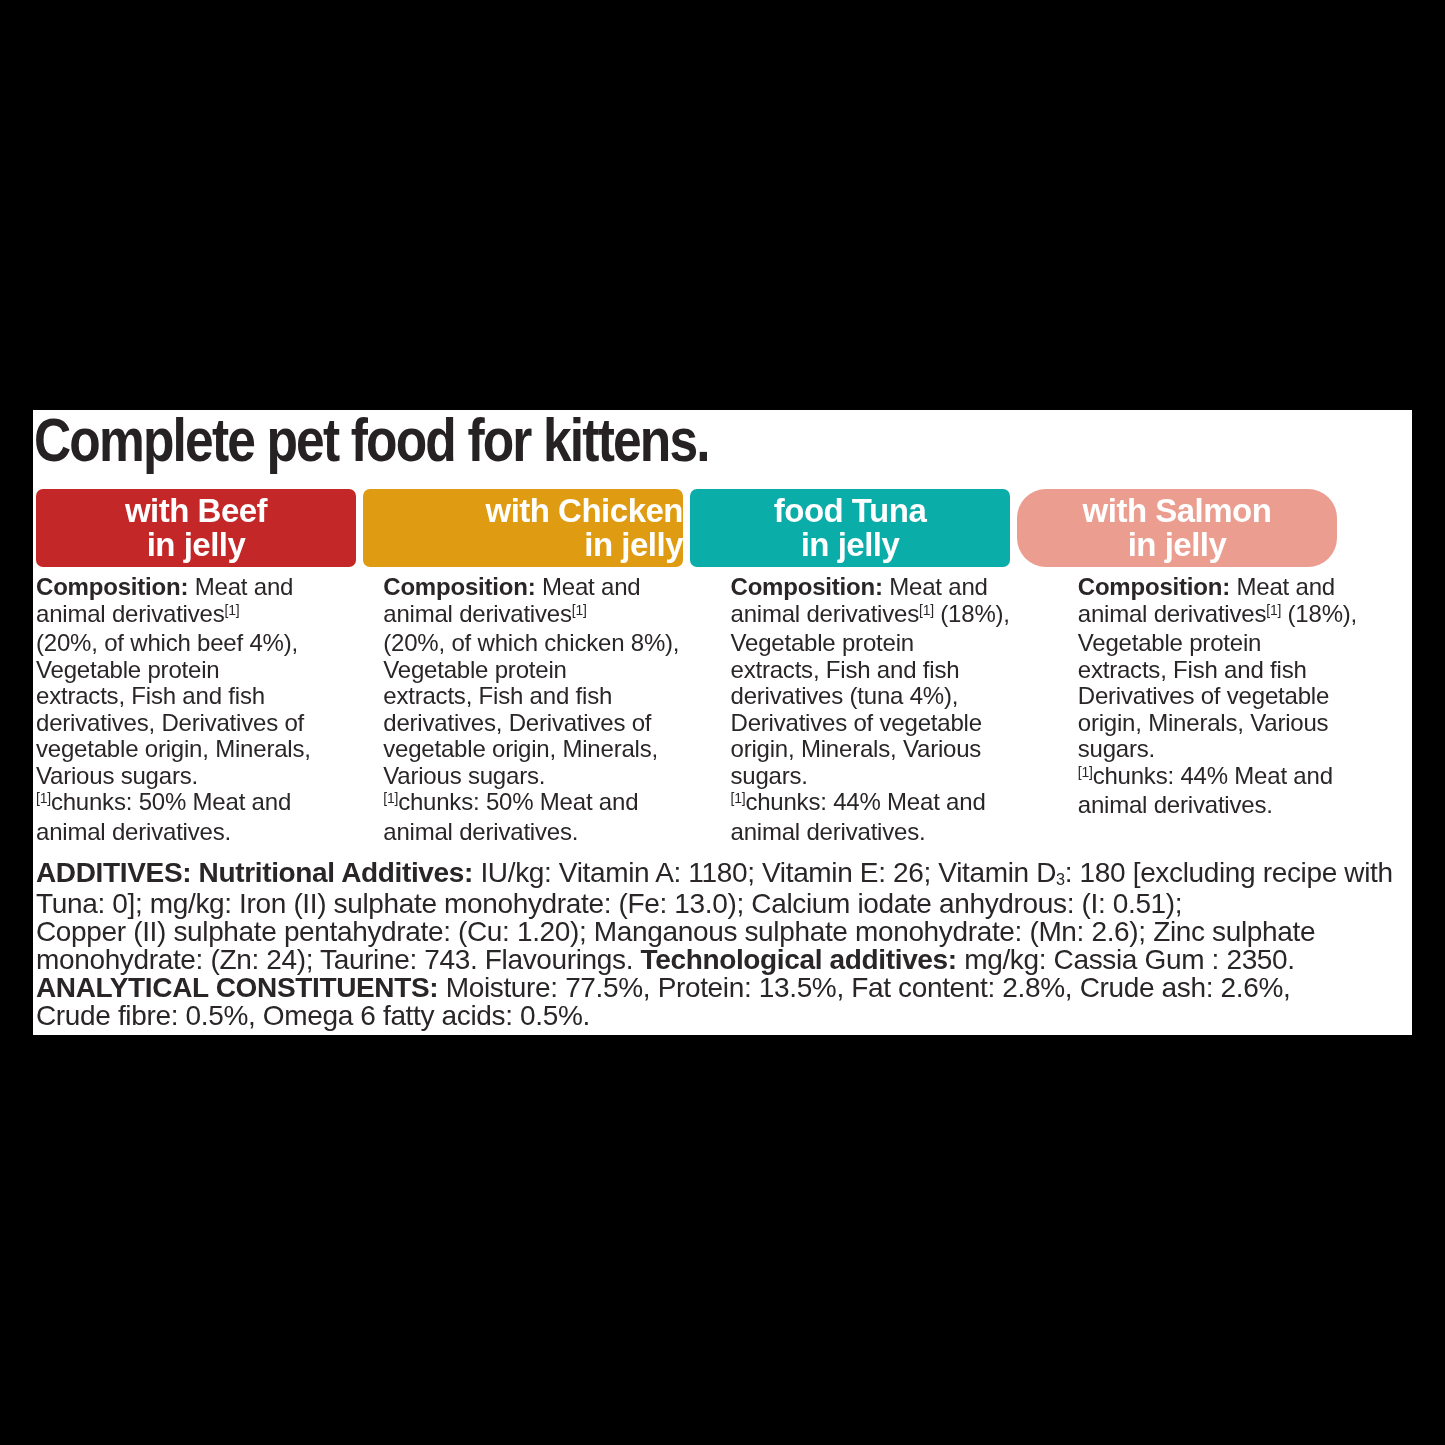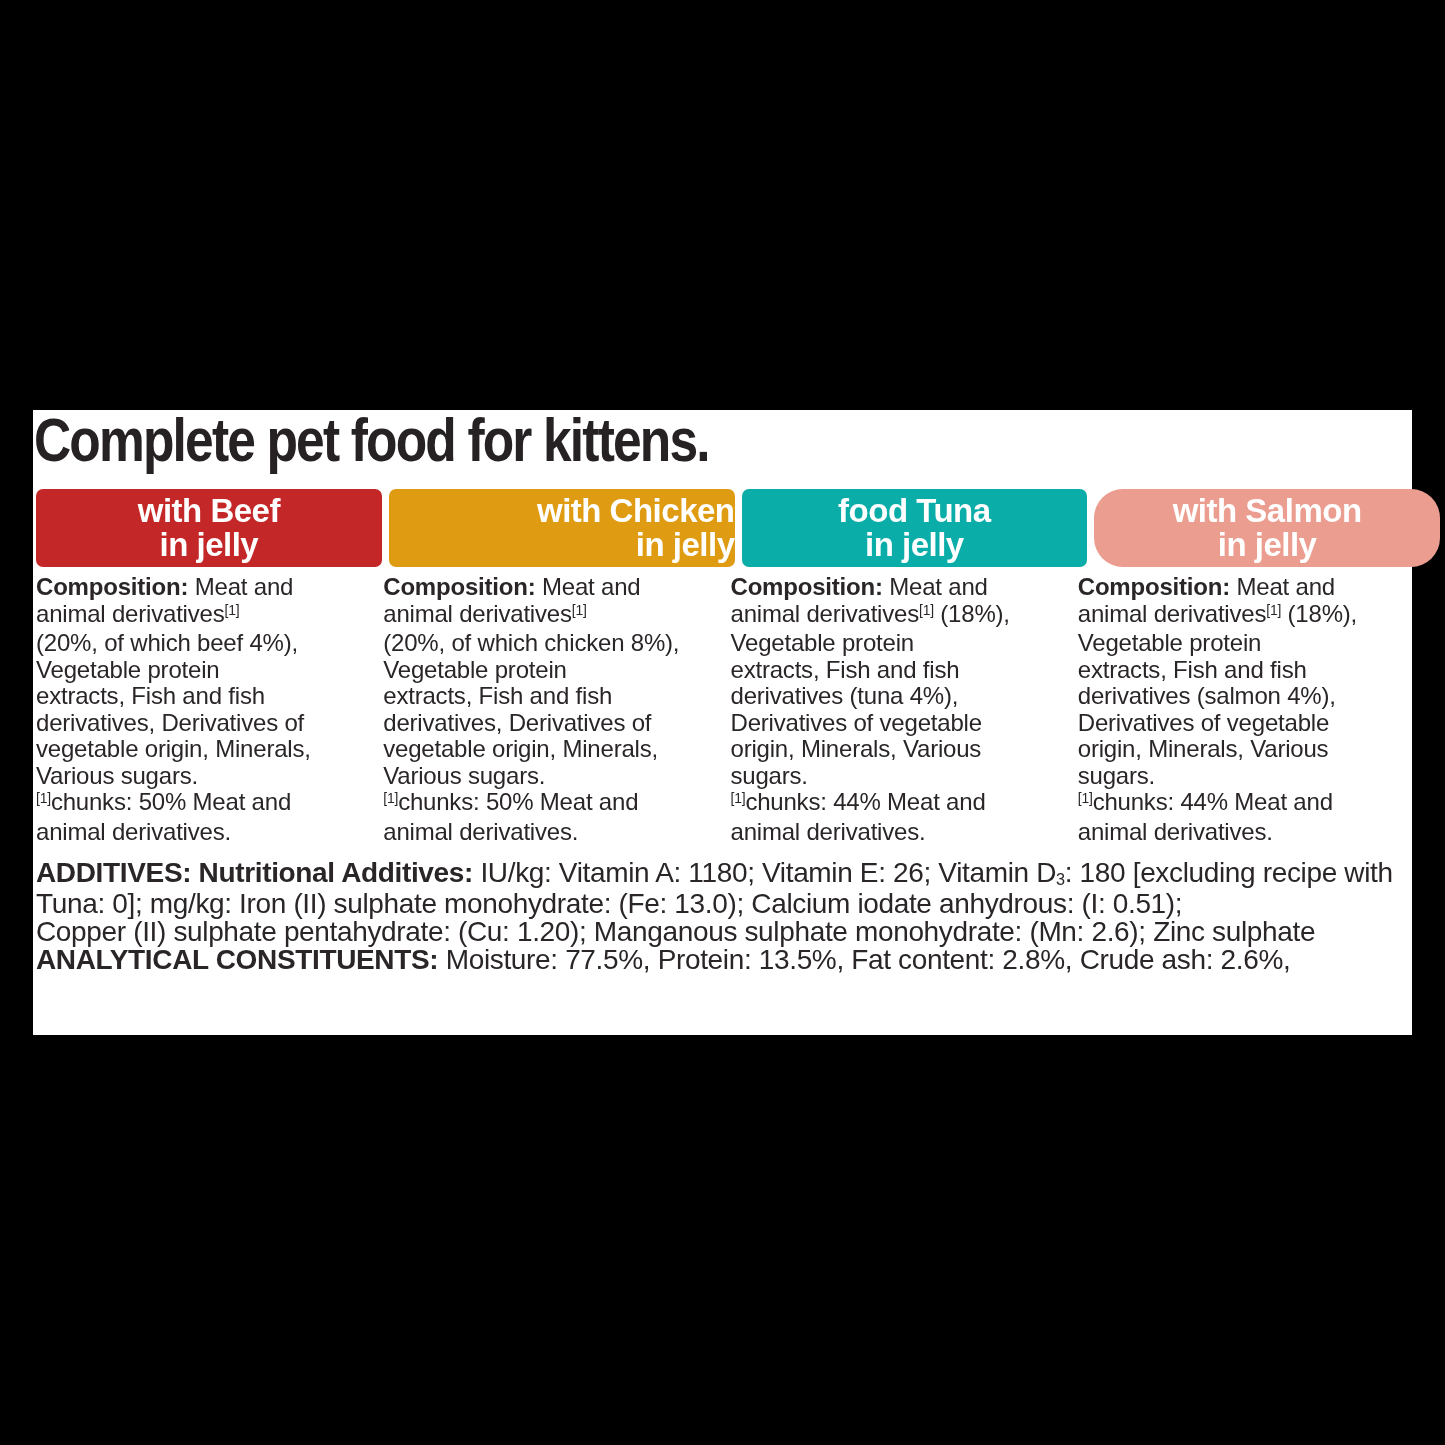--- a/index.html
+++ b/index.html
@@ -16,21 +16,21 @@
     background:#ffffff;
     color:#2a2627;
   }
   .title {
     position:absolute; left:1px; top:-6px; margin:0;
     font-size:56px; font-weight:bold; letter-spacing:-2px;
     color:#262223; white-space:nowrap;
     transform:scale(0.92,1.1); transform-origin:left top;
   }
   .bands {
-    position:absolute; left:3px; top:79px; width:1404px;
+    position:absolute; left:3px; top:79px; width:1301px;
     display:flex; gap:7px;
   }
   .band {
     flex:1; height:78px; border-radius:7px;
     color:#fff; text-align:center;
     display:flex; flex-direction:column; justify-content:center;
     font-weight:bold; font-size:33px; line-height:34px; letter-spacing:-0.5px;
   }
   .cols {
     position:absolute; left:3px; top:164px; width:1372px;
@@ -104,27 +104,28 @@
         <div class="line"><span>origin, Minerals, Various</span></div>
         <div class="line"><span>sugars.</span></div>
         <div class="line"><span class="sup">[1]</span><span>chunks: 44% Meat and</span></div>
         <div class="line"><span>animal derivatives.</span></div>
       </div>
       <div class="col">
         <div class="line"><span class="b">Composition:</span><span> Meat and</span></div>
         <div class="line"><span>animal derivatives</span><span class="sup">[1]</span><span> (18%),</span></div>
         <div class="line"><span>Vegetable protein</span></div>
         <div class="line"><span>extracts, Fish and fish</span></div>
-        <div class="line"><span>derivatives (salmon 4%),</span></div>
         <div class="line"><span>Derivatives of vegetable</span></div>
         <div class="line"><span>origin, Minerals, Various</span></div>
         <div class="line"><span>sugars.</span></div>
         <div class="line"><span class="sup">[1]</span><span>chunks: 44% Meat and</span></div>
         <div class="line"><span>animal derivatives.</span></div>
       </div>
     </div>
   <div class="additives" id="additives">
       <div class="line"><span class="b">ADDITIVES: Nutritional Additives:</span><span> IU/kg: Vitamin A: 1180; Vitamin E: 26; Vitamin D</span><span class="sub">3</span><span>: 180 [excluding recipe with</span></div>
       <div class="line"><span>Tuna: 0]; mg/kg: Iron (II) sulphate monohydrate: (Fe: 13.0); Calcium iodate anhydrous: (I: 0.51);</span></div>
       <div class="line"><span>Copper (II) sulphate pentahydrate: (Cu: 1.20); Manganous sulphate monohydrate: (Mn: 2.6); Zinc sulphate</span></div>
+      <div class="line"><span>monohydrate: (Zn: 24); Taurine: 743. Flavourings. </span><span class="b">Technological additives:</span><span> mg/kg: Cassia Gum : 2350.</span></div>
       <div class="line"><span class="b">ANALYTICAL CONSTITUENTS:</span><span> Moisture: 77.5%, Protein: 13.5%, Fat content: 2.8%, Crude ash: 2.6%,</span></div>
+      <div class="line"><span>Crude fibre: 0.5%, Omega 6 fatty acids: 0.5%.</span></div>
     </div>
 </div>
 
 </body></html>

